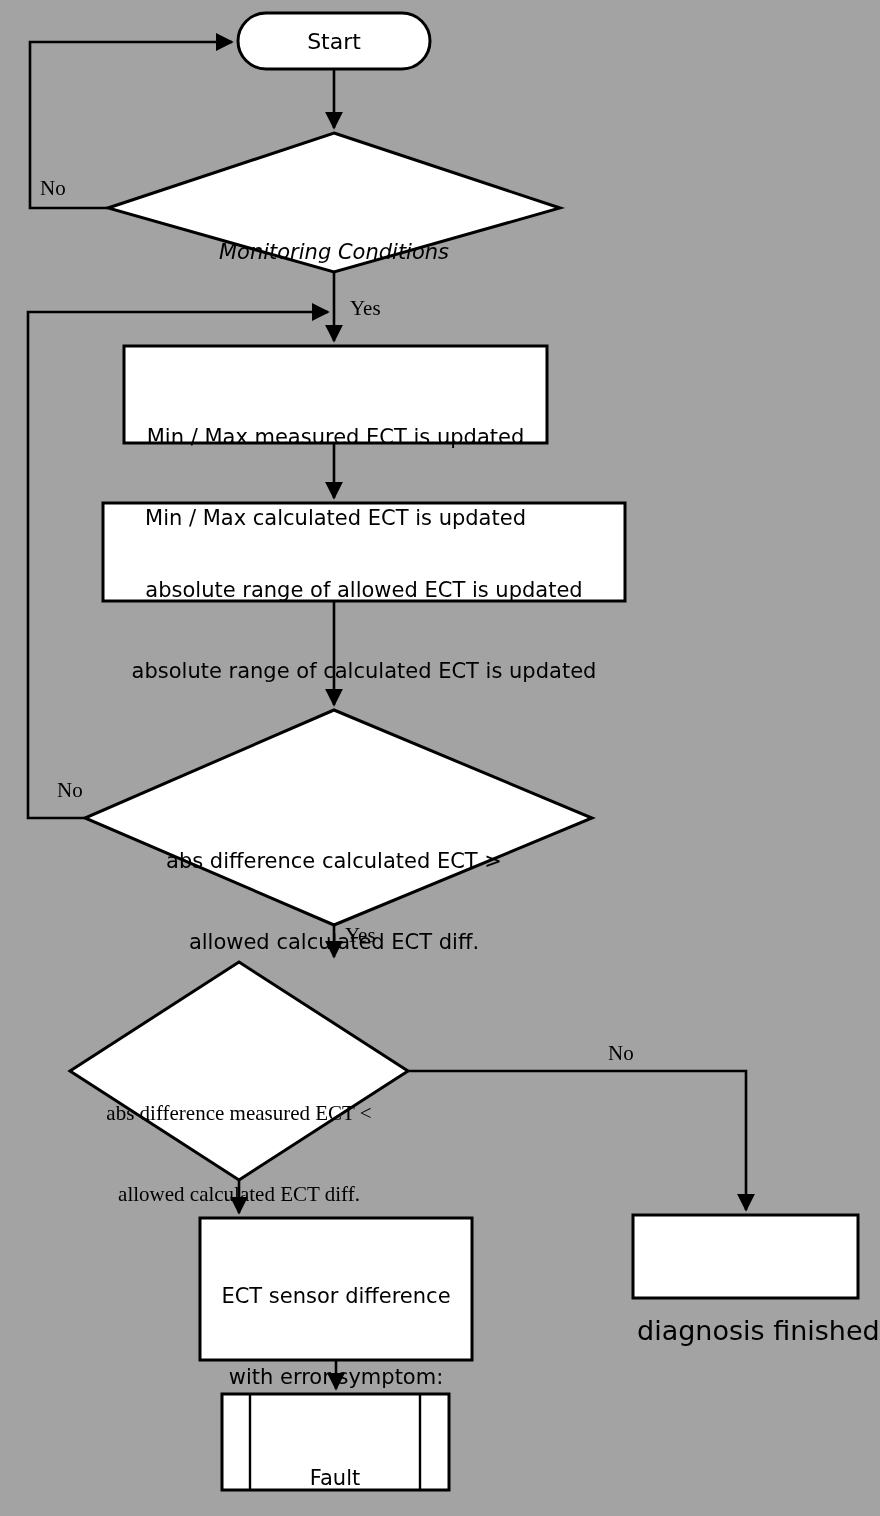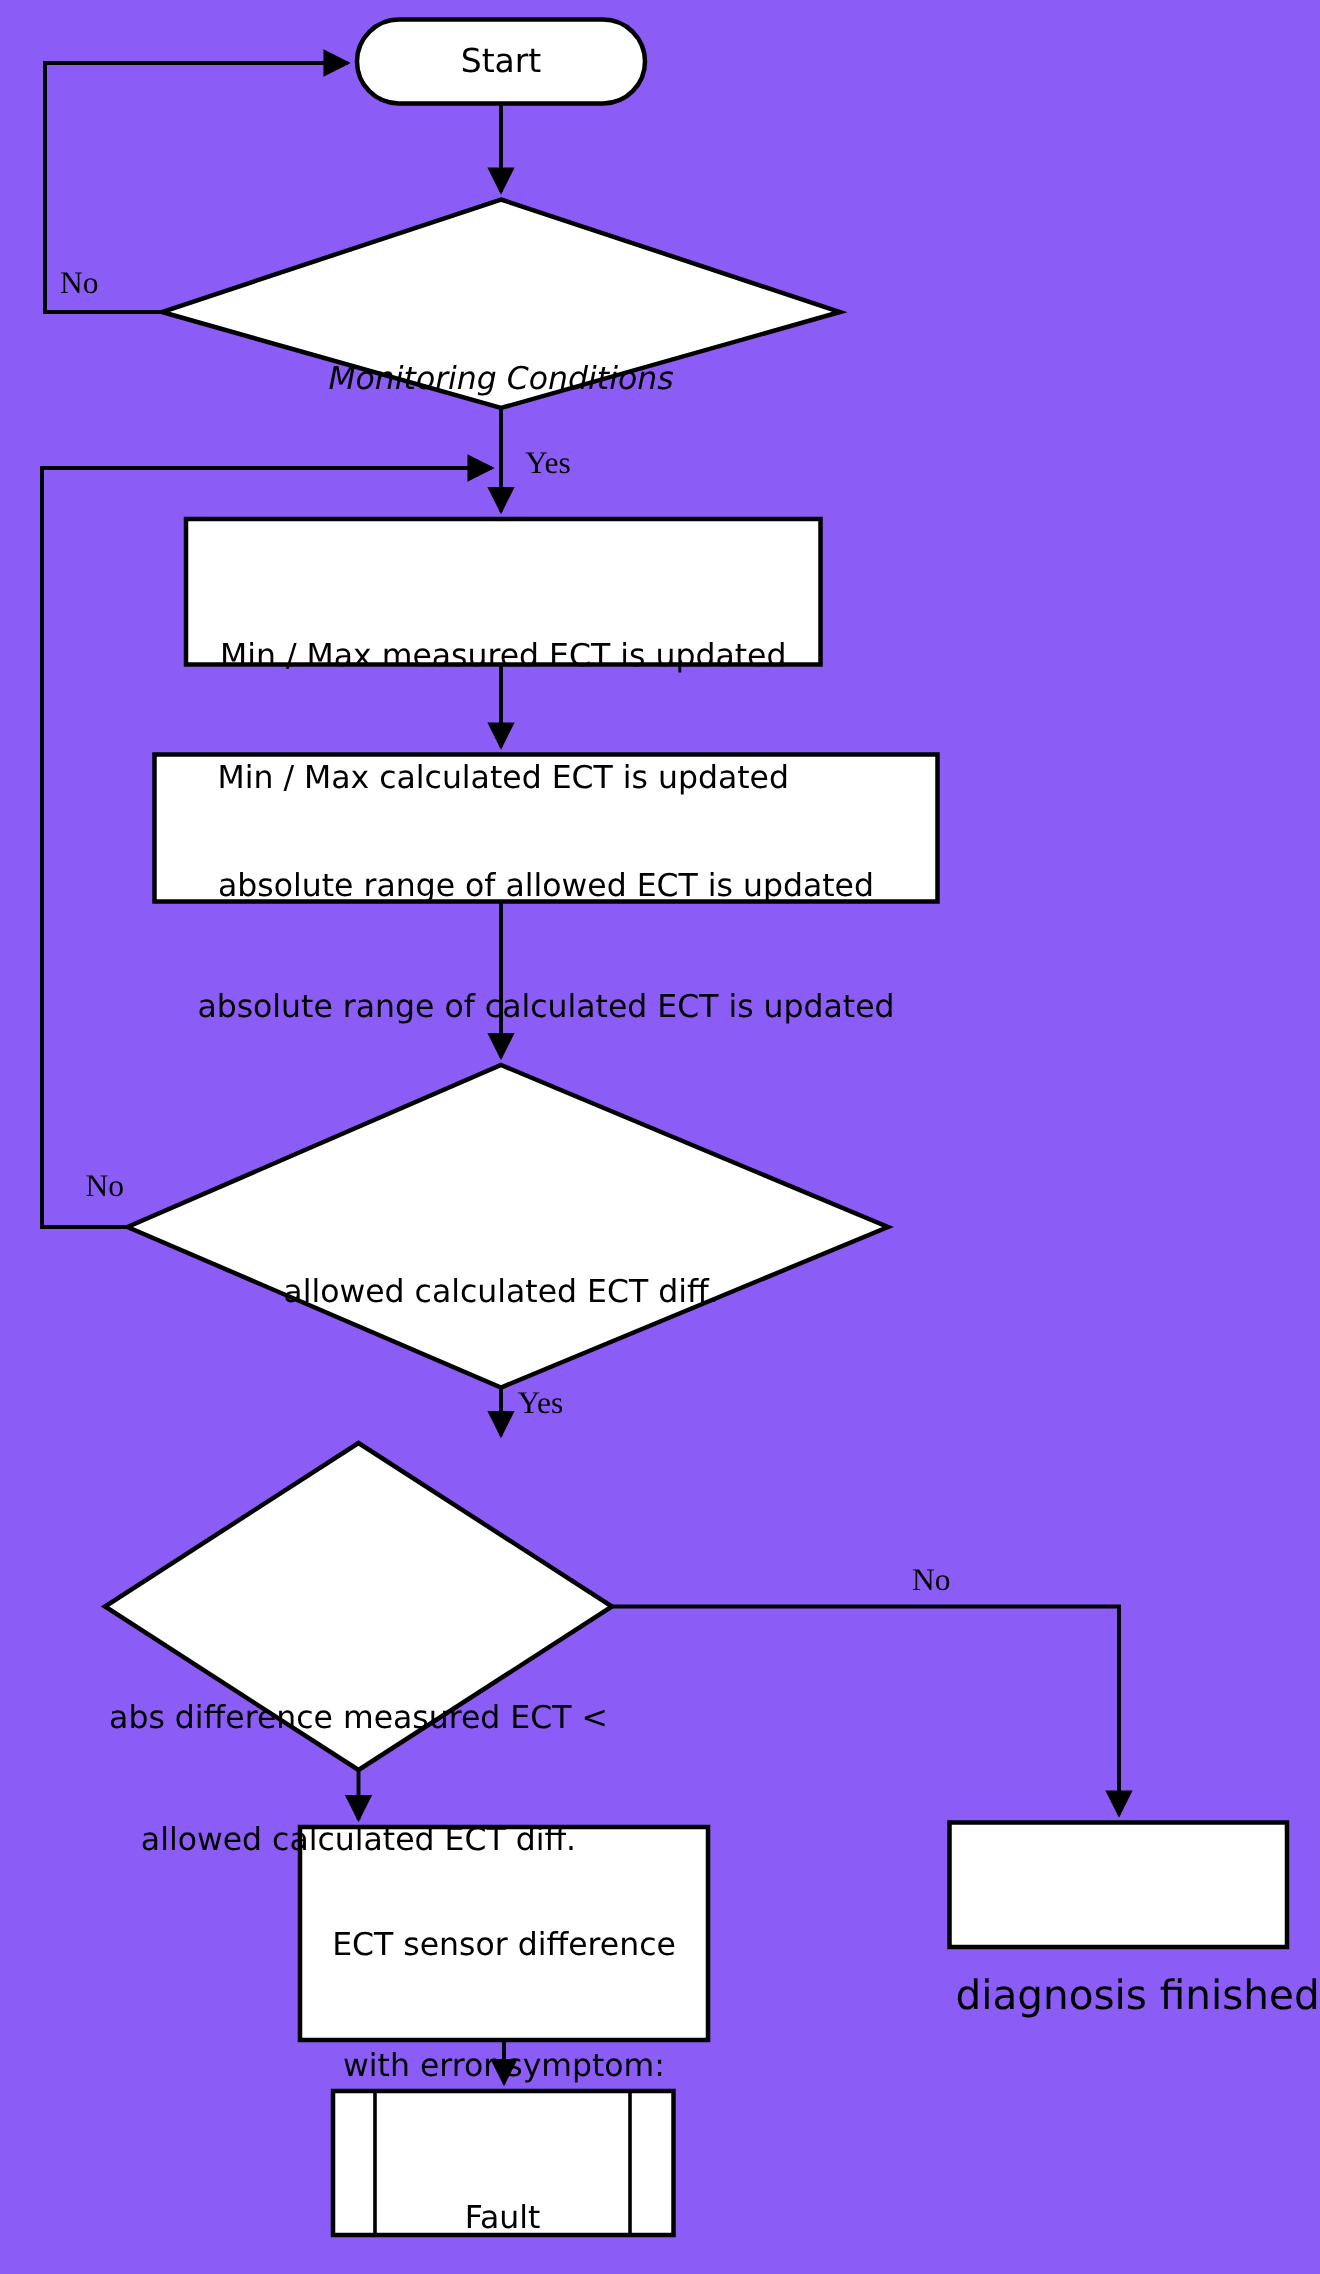--- a/index.html
+++ b/index.html
@@ -8,21 +8,21 @@
     padding: 0;
     background: #ffffff;
   }
   body {
     font-family: "DejaVu Sans", sans-serif;
   }
   #canvas {
     position: relative;
     width: 880px;
     height: 1516px;
-    background: #8b5cf6;
+    background: #a3a3a3;
     overflow: hidden;
   }
   #flow-svg {
     position: absolute;
     left: 0;
     top: 0;
     width: 880px;
     height: 1516px;
   }
   .node-text {
@@ -40,21 +40,21 @@
     font-family: Liberation Serif, serif;
     font-size: 21px;
     line-height: 1;
     white-space: pre;
   }
   .t-start      { left:238px; top:28px;   width:192px; font-size:22px; }
   .t-d1         { left:150px; top:184px;  width:368px; font-size:21px;font-style:italic; }
   .t-p1         { left:128px; top:369px;  width:415px; font-size:21px; }
   .t-p2         { left:108px; top:522px;  width:512px; font-size:21px; }
   .t-d2         { left:130px; top:793px;  width:408px; font-size:21px; }
-  .t-d3         { left:40px;  top:1077px; width:398px; font-size:21px; }
+  .t-d3         { left:40px;  top:1045px; width:398px; font-size:21px;font-family:Liberation Serif, serif; }
   .t-malf       { left:204px; top:1228px; width:264px; font-size:21px; text-align:center; }
   .t-malf .blank{ display:block; height:20px; }
   .t-fault      { left:252px; top:1410px; width:166px; font-size:21px; }
   .t-diag       { left:637px; top:1243px; width:216px; font-size:27px; }
 
   .lbl-no1   { left:40px;  top:178px; }
   .lbl-yes1  { left:350px; top:298px; }
   .lbl-no2   { left:57px;  top:780px; }
   .lbl-yes2  { left:345px; top:925px; }
   .lbl-no3   { left:608px; top:1043px; }
@@ -127,20 +127,21 @@
     <div>Min / Max measured ECT is updated</div>
     <div>Min / Max calculated ECT is updated</div>
   </div>
 
   <div class="node-text t-p2">
     <div>absolute range of allowed ECT is updated</div>
     <div>absolute range of calculated ECT is updated</div>
   </div>
 
   <div class="node-text t-d2">
+    <div>abs difference calculated ECT &gt;</div>
     <div>allowed calculated ECT diff.</div>
   </div>
 
   <div class="node-text t-d3">
     <div>abs difference measured ECT &lt;</div>
     <div>allowed calculated ECT diff.</div>
   </div>
 
   <div class="node-text t-malf">
     <div>ECT sensor difference</div>

